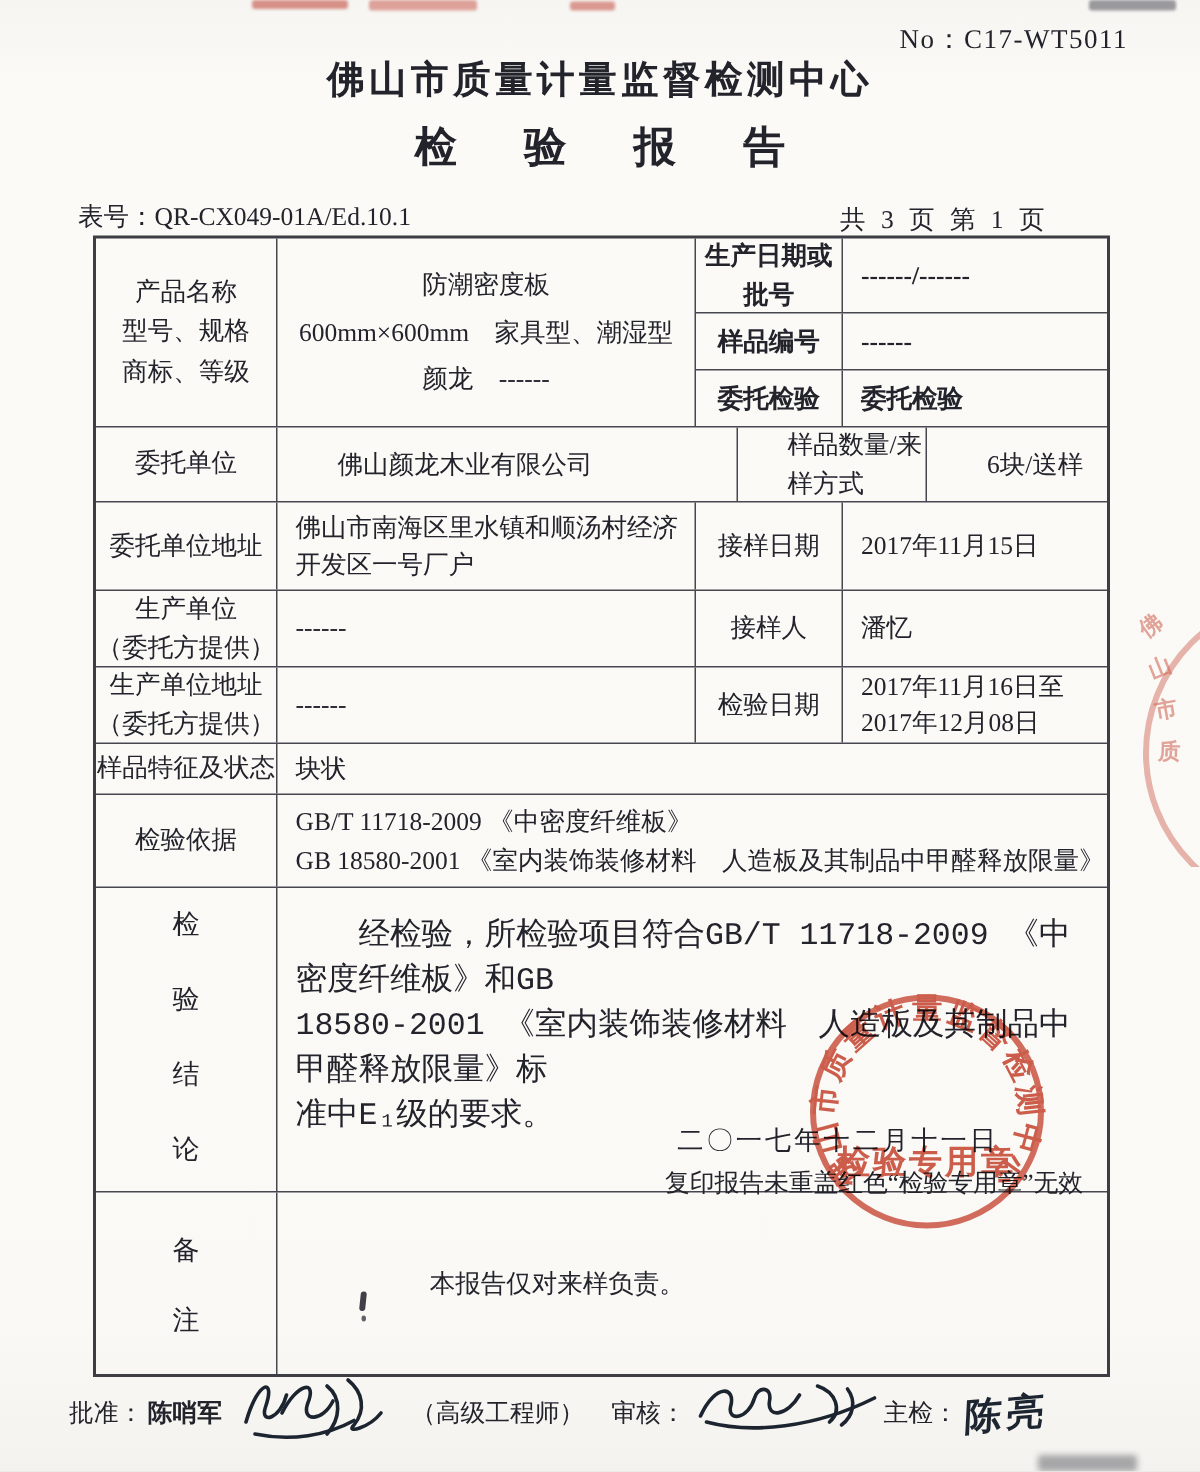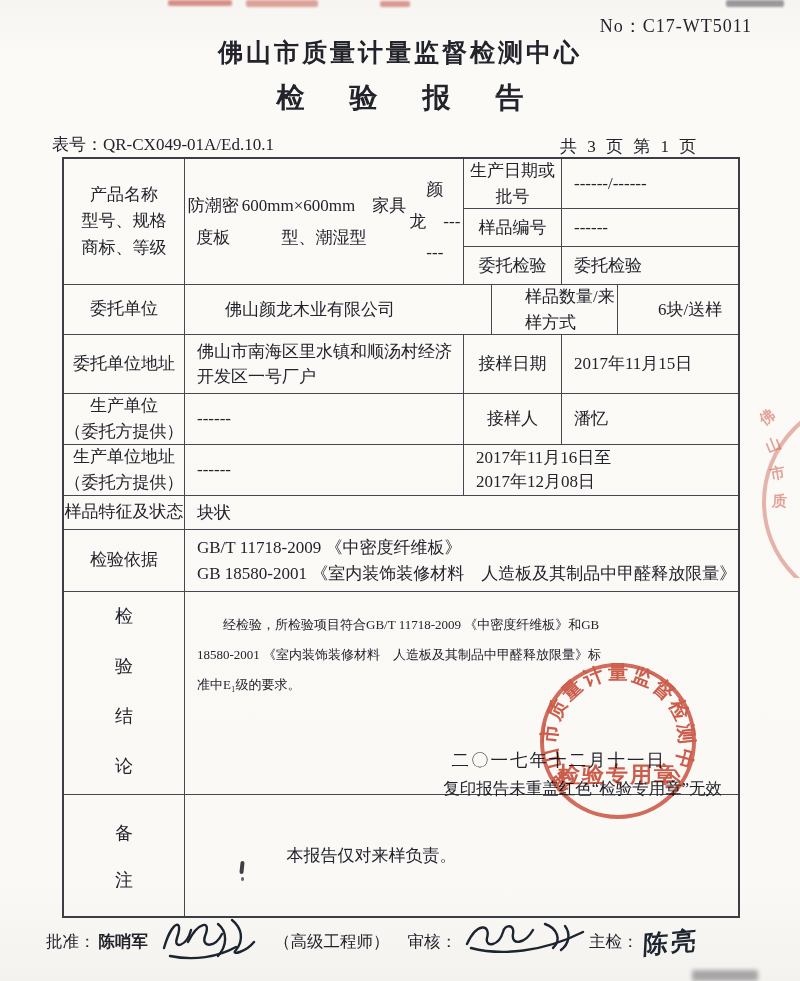--- a/index.html
+++ b/index.html
@@ -23,32 +23,32 @@
   .form-no{position:absolute;left:0;top:0;}
   .pagination{position:absolute;left:508px;top:2px;letter-spacing:3px;}
   
   .tbl{position:absolute;left:62px;top:157px;width:678px;border:2px solid #3d3d46;box-sizing:border-box;display:flex;flex-direction:column;font-size:17px;background:transparent;}
   .band{display:flex;border-bottom:1.5px solid #474750;box-sizing:border-box;}
   .band.last{border-bottom:none;}
   .cell{box-sizing:border-box;border-right:1.5px solid #474750;display:flex;align-items:center;}
   .cell.endc{border-right:none;}
   .lab{width:121px;flex-direction:column;justify-content:center;text-align:center;line-height:1.55;flex-shrink:0;}
   .content{width:279px;padding:2px 8px 2px 12px;flex-shrink:0;line-height:1.5;}
-  .content.center{flex-direction:row;justify-content:center;text-align:center;line-height:1.85;padding:0;}
-  .rstack{flex:1;display:flex;flex-direction:column;}
+  .content.center{flex-direction:column;justify-content:center;text-align:center;line-height:1.85;padding:0;}
+  .rstack{flex:1;display:flex;flex-direction:column;font-weight:bold;}
   .srow{display:flex;border-bottom:1.5px solid #474750;box-sizing:border-box;flex:0 0 auto;}
   .srow.lastr{border-bottom:none;}
   .slab{width:98px;justify-content:center;flex-direction:column;text-align:center;line-height:1.5;flex-shrink:0;}
   .slab.left{align-items:flex-start;text-align:left;padding-left:5px;}
   .sval{flex:1;padding-left:12px;line-height:1.4;}
   .wide{flex:1;padding-left:12px;line-height:1.5;}
   .vlab{width:121px;flex-direction:column;justify-content:space-between;align-items:center;padding:12px 0 16px;font-size:18px;box-sizing:border-box;flex-shrink:0;}
   .vlab2{padding:26px 0 24px;}
   .concell{flex:1;position:relative;display:block;padding:18px 14px 0 12px;}
-  .cline{line-height:30px;font-size:13px;}
+  .cline{line-height:30px;font-size:21px;font-family:Liberation Mono, monospace;}
   .cline.ind{text-indent:2em;}
   .cdate{position:absolute;top:156px;right:72px;font-size:17.5px;letter-spacing:2px;margin-left:44px;}
   .cnote{position:absolute;top:186px;right:16px;font-size:16.5px;}
   .remarkcell{flex:1;position:relative;justify-content:center;padding-right:180px;}
   .ink-dot{position:absolute;left:55px;top:66px;width:4px;height:13px;background:#20202a;border-radius:2px;transform:rotate(6deg);opacity:.85;}
   .ink-dot2{position:absolute;left:56px;top:82px;width:3px;height:4px;background:#20202a;border-radius:50%;opacity:.7;}
   
   .stamp{position:absolute;left:532px;top:655px;opacity:.85;mix-blend-mode:multiply;}
   .edge-stamp{position:absolute;right:0;top:378px;width:47px;height:200px;overflow:hidden;opacity:.78;}
   .edge-ring{position:absolute;left:9px;top:18px;width:212px;height:212px;border:4px solid rgba(198,69,52,.5);border-radius:50%;box-sizing:border-box;}
@@ -137,20 +137,21 @@
       <div class="cell slab">接样人</div>
       <div class="cell sval endc">潘忆</div>
     </div>
 
     <div class="band" style="height:51px;">
       <div class="cell lab">
         <div>生产单位地址</div>
         <div>（委托方提供）</div>
       </div>
       <div class="cell content">------</div>
+      <div class="cell slab">检验日期</div>
       <div class="cell sval endc" style="flex-direction:column;align-items:flex-start;justify-content:center;">
         <div>2017年11月16日至</div>
         <div>2017年12月08日</div>
       </div>
     </div>
 
     <div class="band" style="height:34px;">
       <div class="cell lab">样品特征及状态</div>
       <div class="cell wide endc">块状</div>
     </div>

